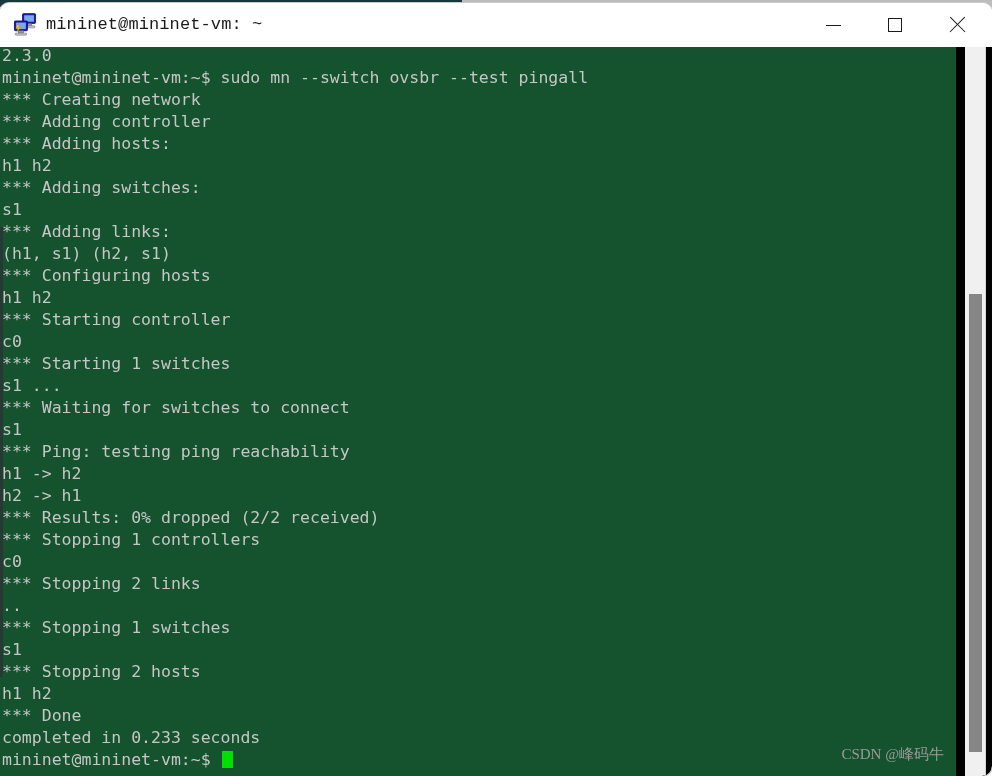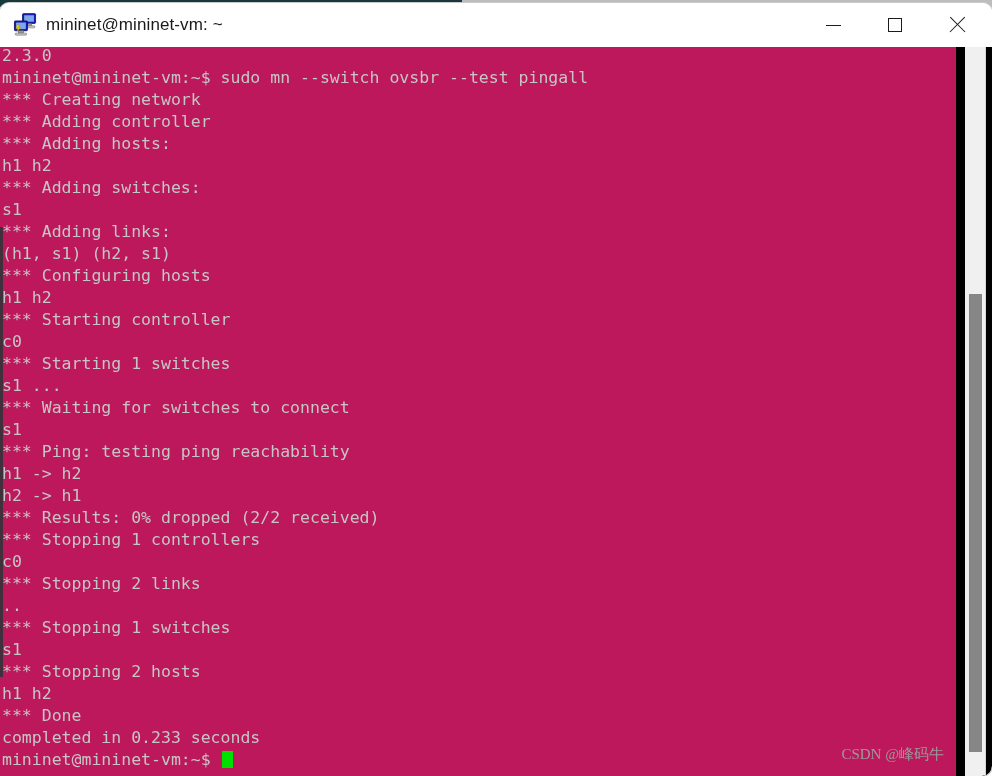--- a/index.html
+++ b/index.html
@@ -67,21 +67,21 @@
   .title-icon {
     width: 26px;
     height: 26px;
     margin-left: 12px;
     margin-right: 8px;
     flex: 0 0 auto;
     display: block;
   }
 
   .title-text {
-    font-family: Liberation Sans, sans-serif;
+    font-family: Liberation Mono, monospace;
     font-size: 17px;
     color: #1a1a1a;
     letter-spacing: 0.1px;
     white-space: nowrap;
     line-height: 44px;
   }
 
   .title-spacer { flex: 1 1 auto; }
 
   .win-buttons {
@@ -144,21 +144,21 @@
     background: #000000;
     border-bottom-right-radius: 10px;
     overflow: hidden;
   }
 
   .term-screen {
     position: absolute;
     left: 0; top: 0;
     width: 956px;
     height: 729px;
-    background: #be185d;
+    background: #14532d;
     overflow: hidden;
   }
 
   .term-lines {
     position: absolute;
     left: 2px;
     top: -2px;
     width: 954px;
     font-family: "DejaVu Sans Mono", "Liberation Mono", monospace;
     font-size: 16.5px;

